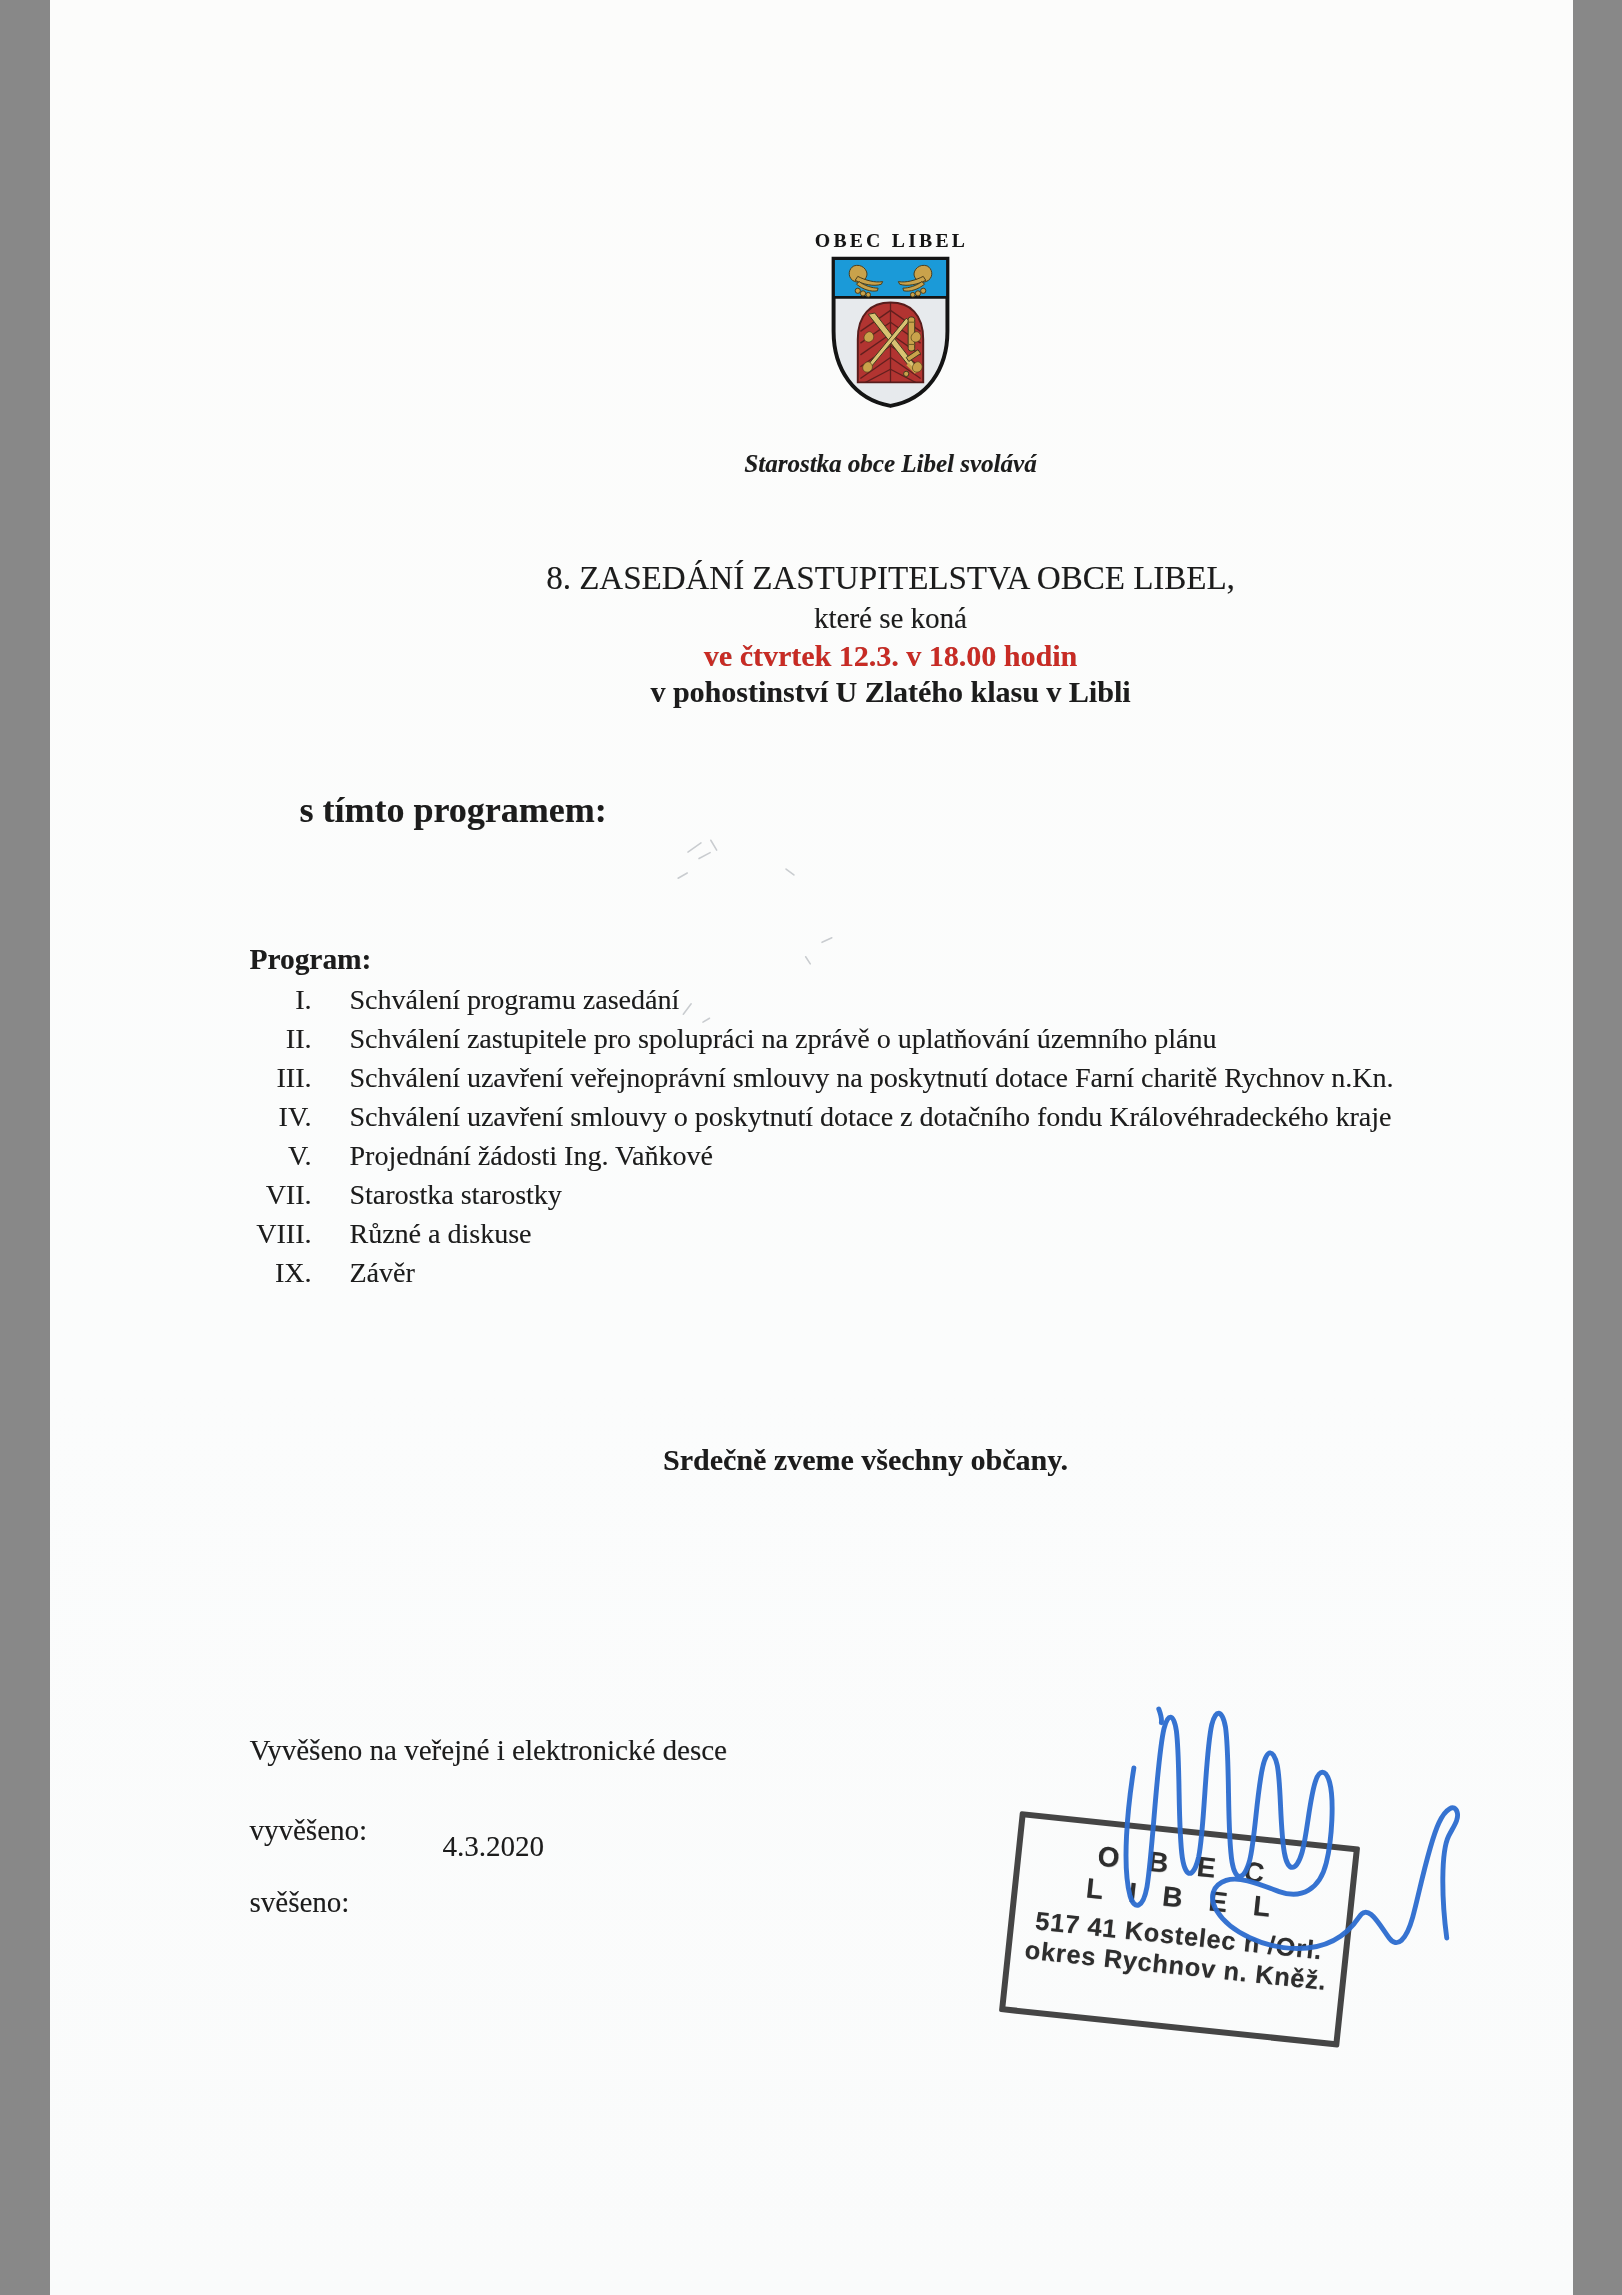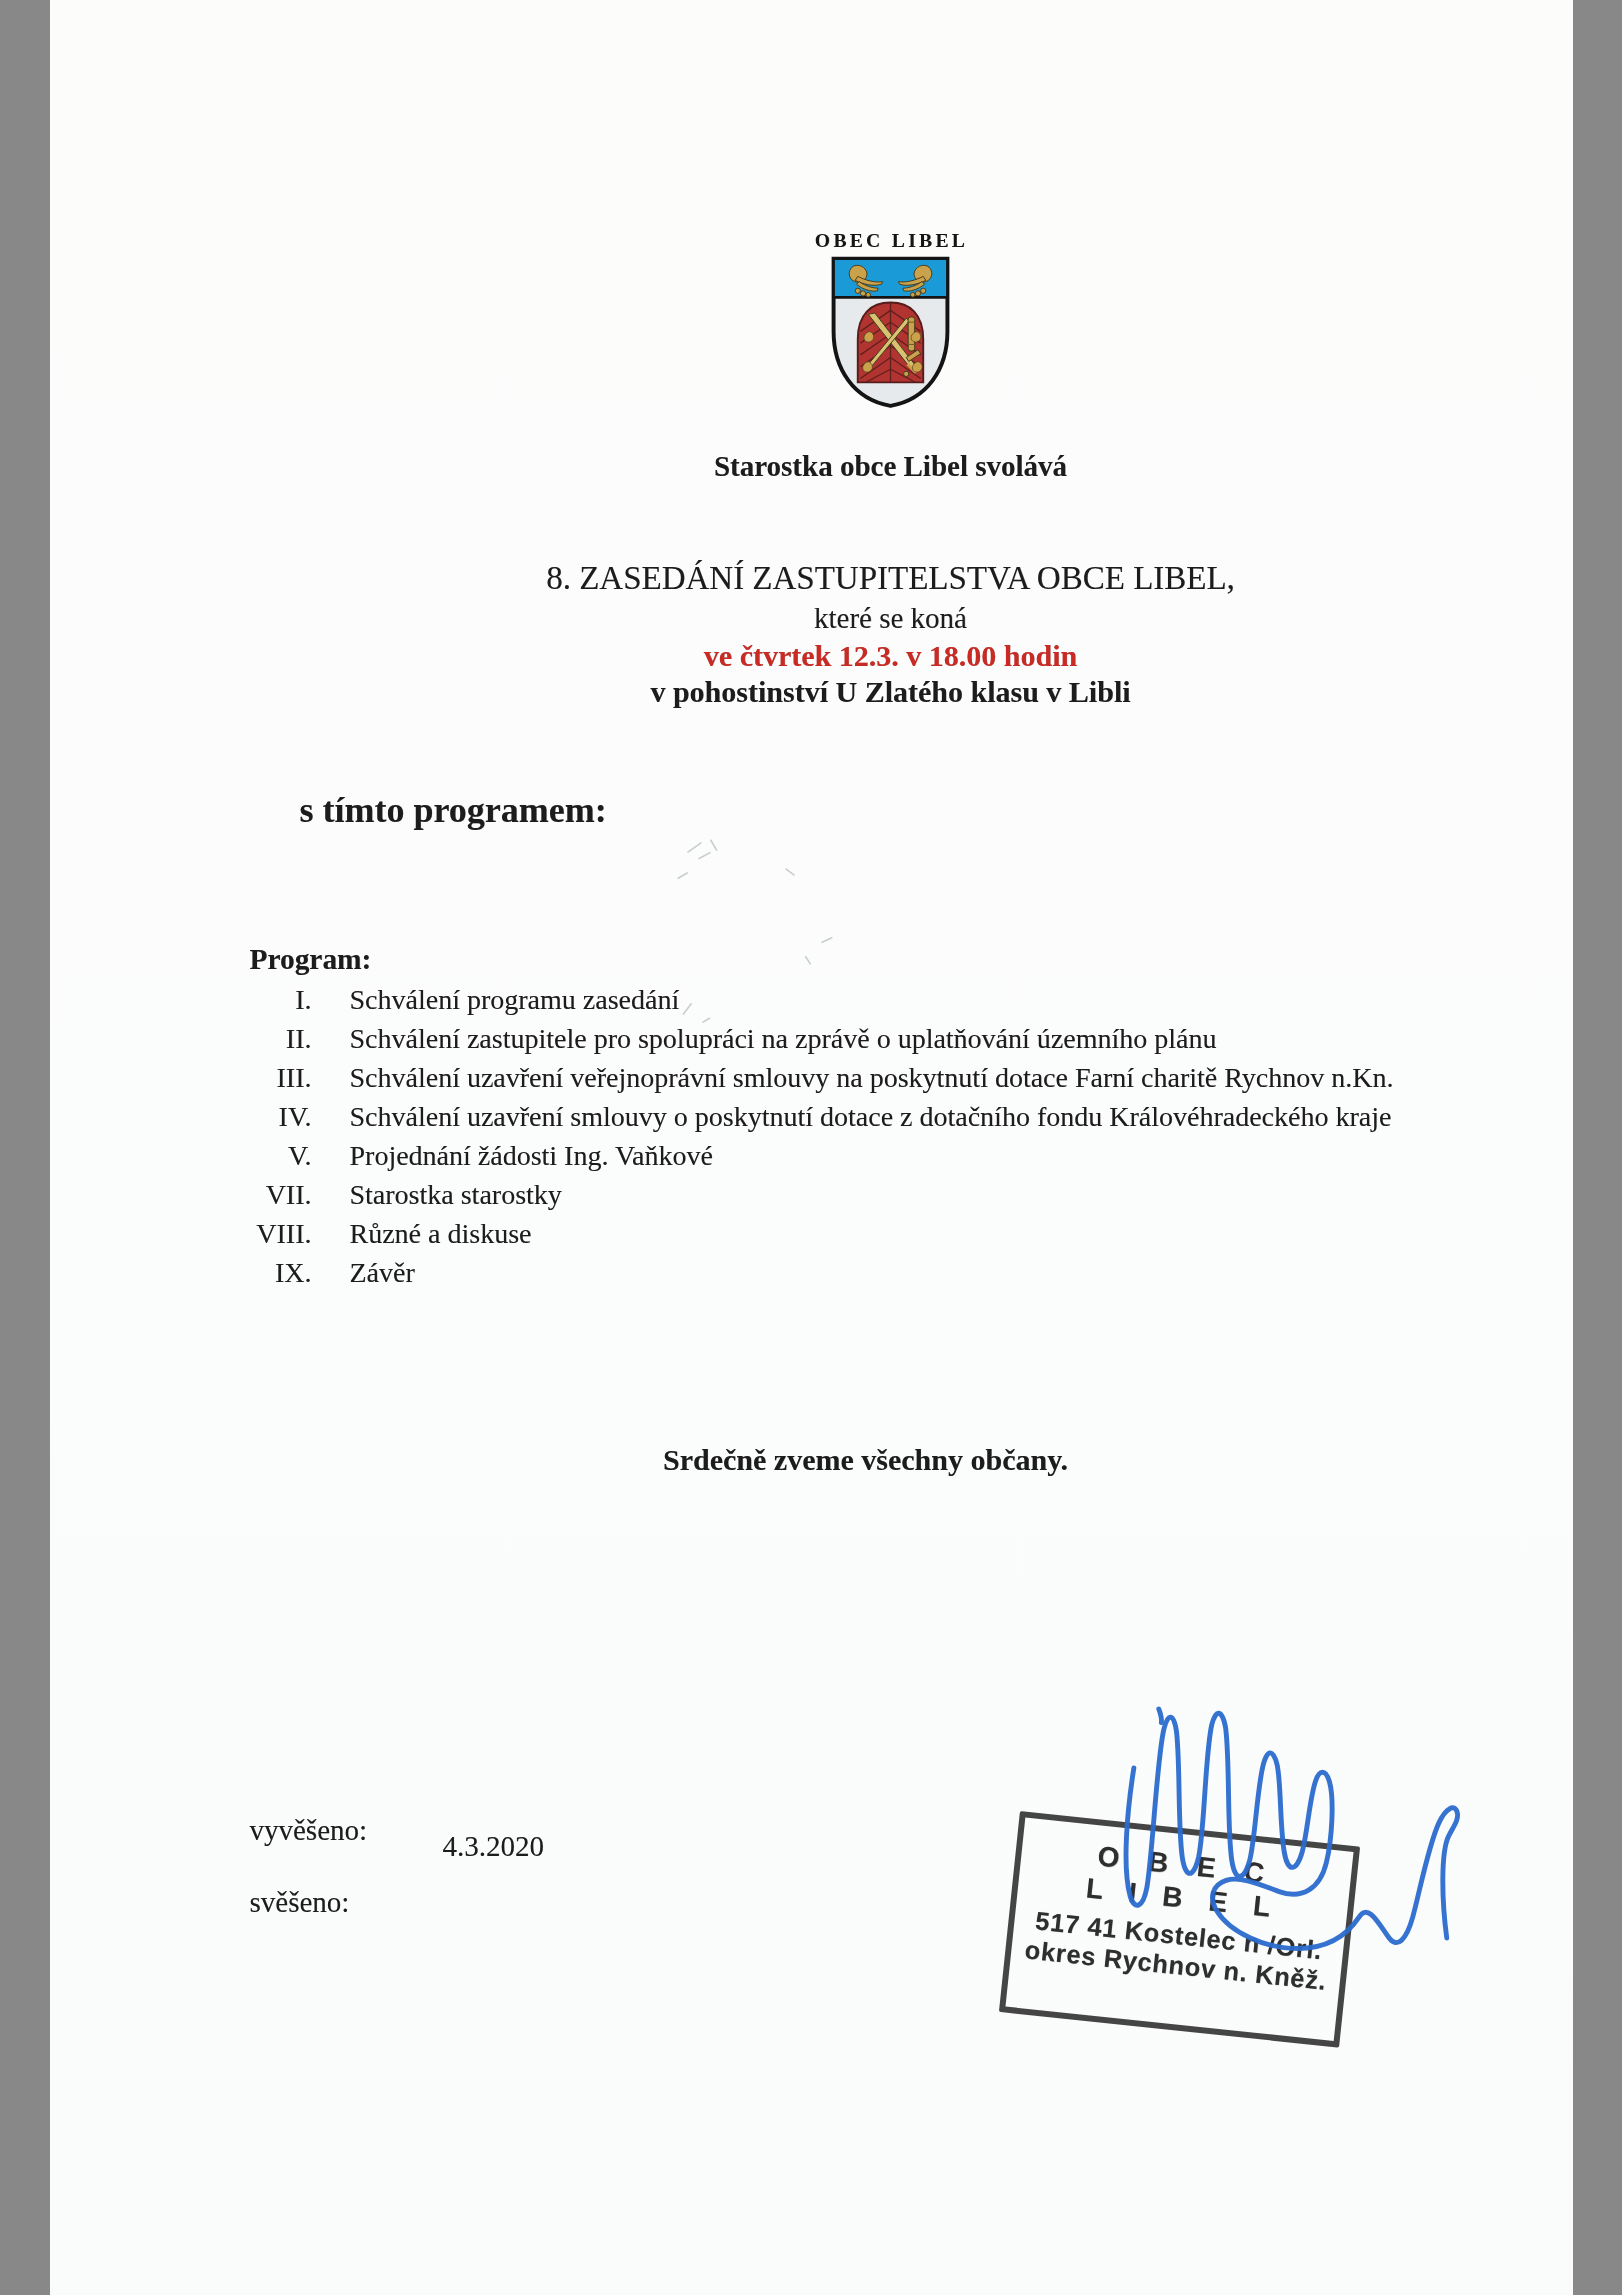--- a/index.html
+++ b/index.html
@@ -10,21 +10,21 @@
     background:linear-gradient(180deg,#fcfcfb 0%,#fbfcfc 60%,#fafbfb 100%);
     overflow:hidden;
     font-family:"Liberation Serif", serif;
     color:#1c1c1c;
   }
   .abs{position:absolute;}
   .centerline{position:absolute;transform:translateX(-50%);white-space:nowrap;}
   .ink{text-shadow:0.3px 0.3px 0.5px rgba(25,25,25,0.35);}
 
   .crest-label{top:230px;left:842px;font-size:19.6px;font-weight:bold;letter-spacing:3.3px;color:#151515;}
-  .h-starostka{top:450px;left:841px;font-size:29px;font-weight:bold;}
+  .h-starostka{top:450px;left:841px;font-size:25px;font-weight:bold;font-style:italic;}
   .t1{top:560px;left:841px;font-size:33px;font-weight:normal;}
   .t2{top:602px;left:841px;font-size:29px;}
   .t3{top:639px;left:841px;font-size:30px;font-weight:bold;}
   .t4{top:675px;left:841px;font-size:30px;font-weight:bold;}
   .intro{top:789px;left:250px;font-size:36px;font-weight:bold;white-space:nowrap;text-align:right;}
   .prog-head{top:943px;left:200px;font-size:29.4px;font-weight:bold;}
   .prog-list{top:980px;left:0;width:1440px;}
   .prog-row{display:flex;height:39px;align-items:baseline;font-size:28px;line-height:39px;}
   .prog-num{width:262px;text-align:right;flex:0 0 262px;}
   .prog-text{margin-left:38px;white-space:nowrap;}
@@ -179,20 +179,21 @@
       <div class="prog-text ink">Různé a diskuse</div>
     </div>
     <div class="prog-row">
       <div class="prog-num ink">IX.</div>
       <div class="prog-text ink">Závěr</div>
     </div>
   </div>
 
   <div class="centerline closing ink">Srdečně zveme všechny občany.</div>
 
+  <div class="abs f1 ink">Vyvěšeno na veřejné i elektronické desce</div>
   <div class="abs f2 ink">vyvěšeno:</div>
   <div class="abs f2d ink">4.3.2020</div>
   <div class="abs f3 ink">svěšeno:</div>
 
   <div class="stamp">
     <div class="stamp-l1">O B E C</div>
     <div class="stamp-l2">L I B E L</div>
     <div class="stamp-l3">517 41 Kostelec n /Orl.</div>
     <div class="stamp-l4">okres Rychnov n. Kněž.</div>
   </div>

